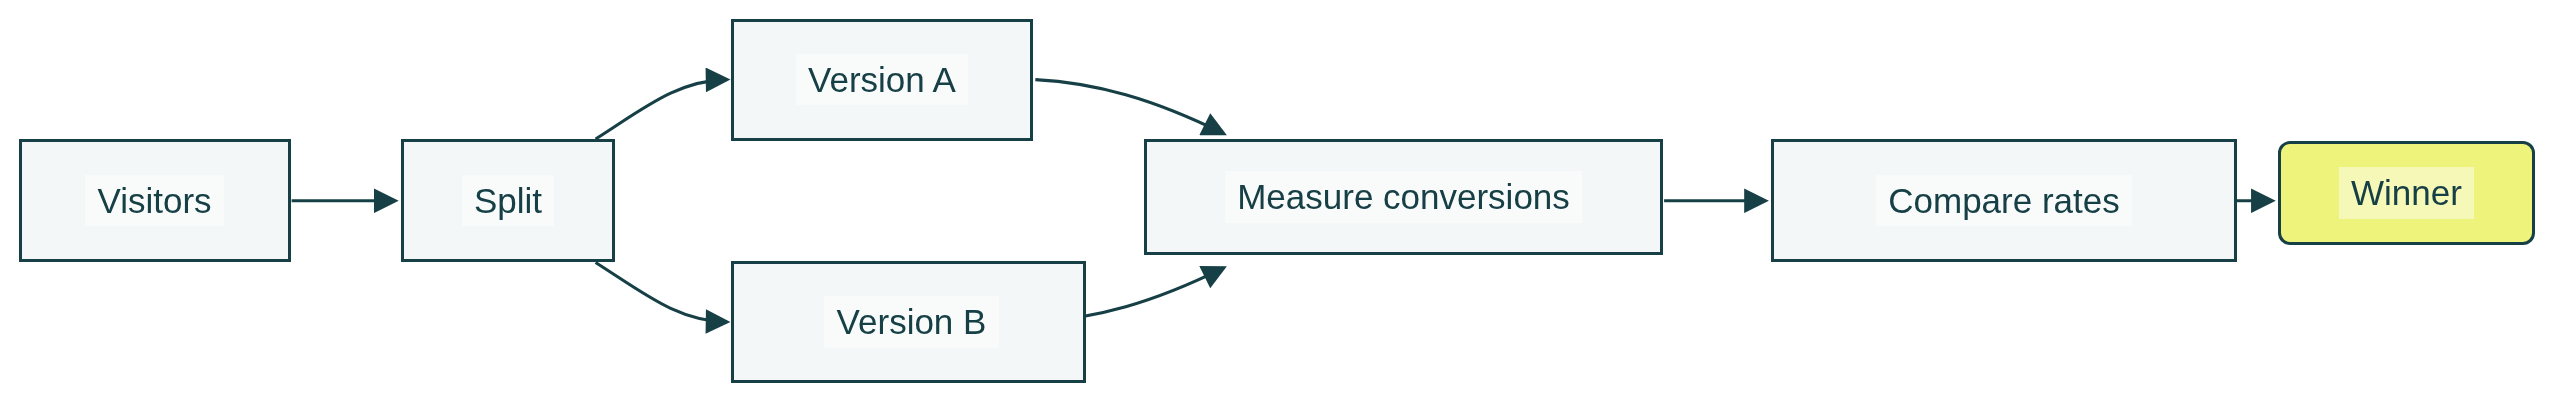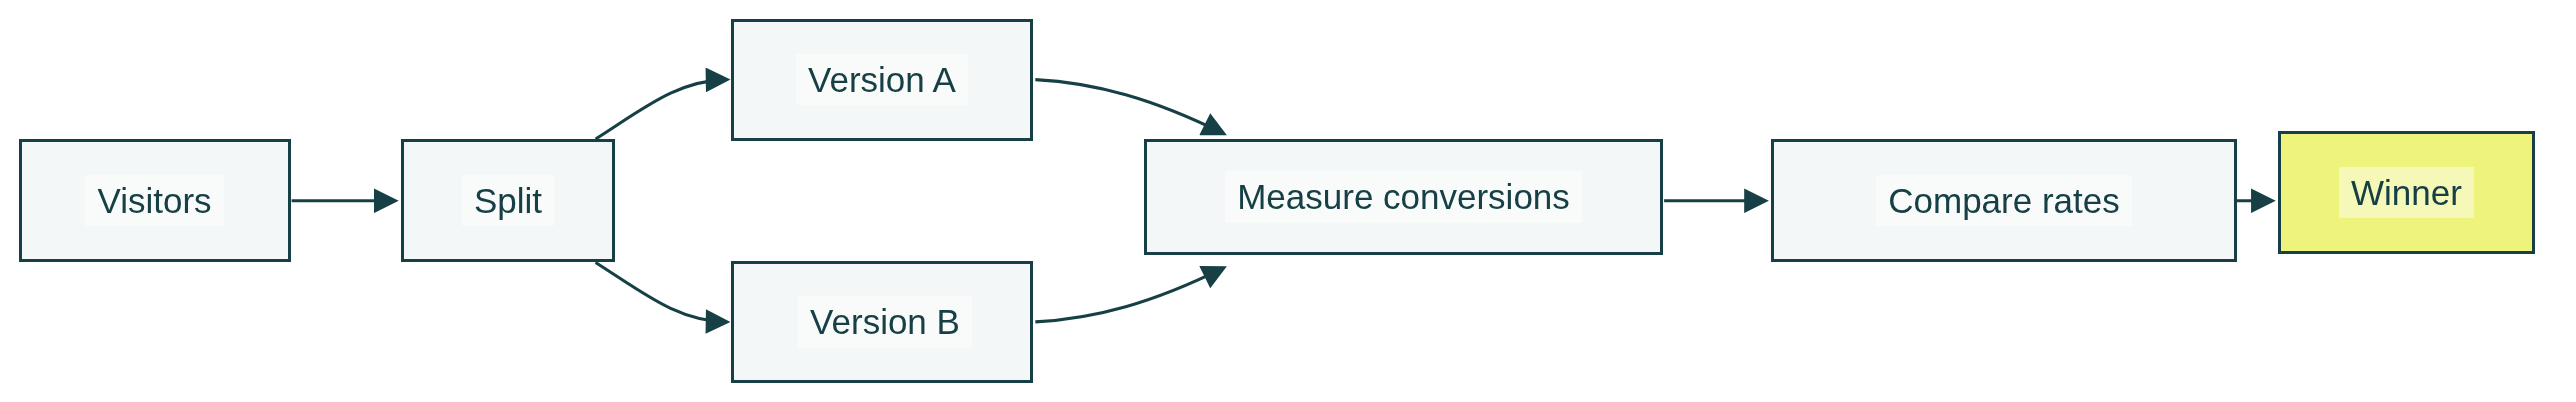--- a/index.html
+++ b/index.html
@@ -39,24 +39,24 @@
   .node--winner { background: var(--winner-fill, #eef37c); }
   .node-label {
     background: rgba(255, 255, 255, 0.45);
     padding: 4.6px 12.3px;
     white-space: nowrap;
   }
   
   .n-visitors { left: 18.5px;   top: 139px; width: 272px; height: 123px; justify-content: center; }
   .n-split    { left: 401px;  top: 139px; width: 214px; height: 123px; }
   .n-version-a{ left: 731px;  top: 18.5px;  width: 302px; height: 122px; }
-  .n-version-b{ left: 731px;  top: 261px; width: 302px; height: 122px; padding-left: 6px; }
+  .n-version-b{ left: 731px;  top: 261px; width: 355px; height: 122px; padding-left: 6px; }
   .n-measure  { left: 1144px; top: 139px; width: 519px; height: 116px; }
   .n-compare  { left: 1771px; top: 139px; width: 466px; height: 123px; }
-  .n-winner   { left: 2278px; top: 131px; width: 257px; height: 123px; }
+  .n-winner   { left: 2278px; top: 141px; width: 257px; height: 104px; border-radius: 12px; }
 </style>
 </head>
 <body>
 
 <div class="canvas">
 
   <svg class="edges" viewBox="0 0 3339 522" xmlns="http://www.w3.org/2000/svg">
     <defs>
       <marker id="arrow" viewBox="0 0 10 10" refX="8.5" refY="5" markerWidth="9" markerHeight="8" orient="auto-start-reverse" markerUnits="strokeWidth">
         <path class="arrowhead" d="M 0 0 L 10 5 L 0 10 z"></path>

